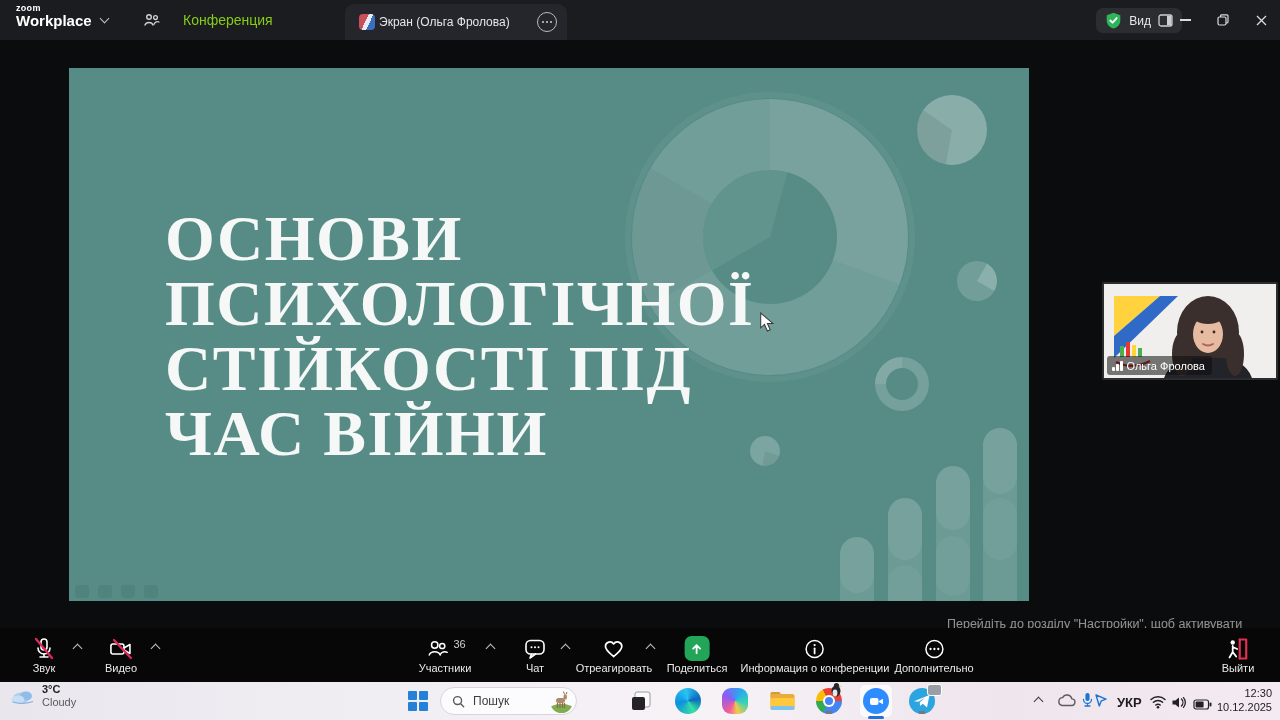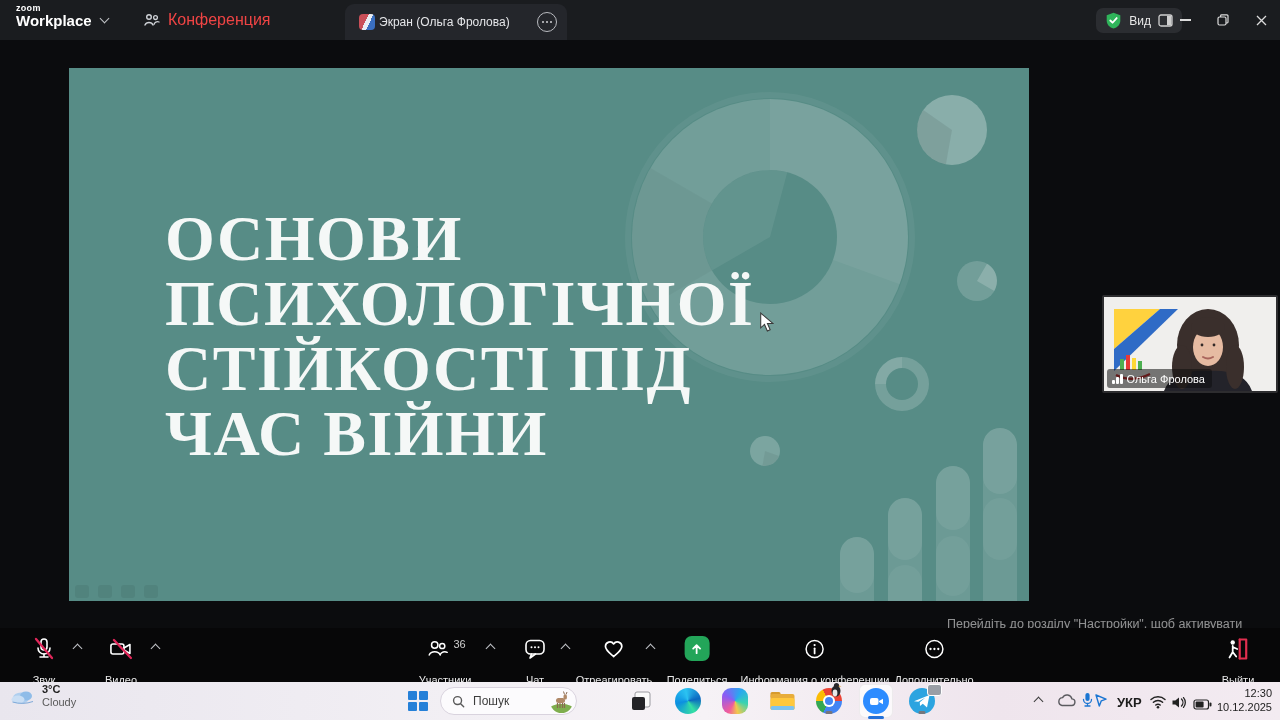--- a/index.html
+++ b/index.html
@@ -10,48 +10,48 @@
   .col{display:flex;flex-direction:column;align-items:center}
 
   
   .titlebar{left:0;top:0;width:1280px;height:40px;background:#1A1C1F;z-index:30}
   .brand{left:16px;top:4px;color:#fff;line-height:1.05}
   .brand .z{font-size:9px;font-weight:600;letter-spacing:.3px}
   .brand .w{font-size:15px;font-weight:700}
   .chev{width:7px;height:7px;border-right:1.7px solid #c2c4c8;border-bottom:1.7px solid #c2c4c8}
   .chev.down{transform:rotate(45deg)}
   .chev.up{transform:rotate(-135deg)}
-  .tab{color:#ef4444;font-size:16px;gap:8px}
+  .tab{color:#84cc16;font-size:14px;gap:23px}
   .tab-active{left:345px;top:4px;width:222px;height:36px;background:#24262B;border-radius:9px 9px 0 0;padding:0 10px 0 14px;display:flex;align-items:center;gap:4px}
   .mini-avatar{width:16px;height:16px;border-radius:4px;background:linear-gradient(115deg,#c94f58 0 42%,#e9edf3 42% 62%,#3a6fc0 62%);flex:none}
   .ellipsis-btn{width:20px;height:20px;border:1.3px solid #b9bbc0;border-radius:50%;display:flex;align-items:center;justify-content:center;gap:1.5px;margin-left:auto}
   .ellipsis-btn i{width:2.4px;height:2.4px;border-radius:50%;background:#cfd1d5}
   .view-pill{right:98px;top:8px;height:25px;background:#2B2D31;border-radius:7px;display:flex;align-items:center;gap:7px;padding:0 9px;color:#e8e8e8;font-size:12px}
   .winbtn{top:0;width:38px;height:40px;display:flex;align-items:center;justify-content:center}
 
   
   .content{left:0;top:40px;width:1280px;height:588px;background:#0B0C0E}
   .slide{left:69px;top:28px;width:960px;height:533px;background:#578C86;overflow:hidden}
   .slide-title{left:96px;top:138px;width:545px;color:#F5F8F7;font-family:"Liberation Serif",serif;font-weight:700;font-size:64px;line-height:65px;letter-spacing:1.5px}
   .presenter-tools{left:6px;top:517px;display:flex;gap:9px;opacity:.5}
   .presenter-tools i{width:14px;height:13px;border-radius:3px;background:rgba(0,0,0,.13)}
   .watermark{color:#9aa0a2;z-index:5}
   .wm1{left:947px;top:555px;font-size:20px;color:rgba(235,240,240,.30)}
   .wm2{left:947px;top:577px;font-size:12.5px;color:rgba(255,255,255,.55)}
   .wm3{left:947px;top:593px;font-size:12.5px;color:rgba(255,255,255,.55)}
-  .thumb{left:1102px;top:255px;width:176px;height:98px;background:#ec4899;border:2px solid #2D2D2F;border-radius:2px;overflow:hidden}
+  .thumb{left:1102px;top:242px;width:176px;height:98px;background:#ec4899;border:2px solid #2D2D2F;border-radius:2px;overflow:hidden}
   .name-badge{left:3px;bottom:3px;height:19px;background:rgba(15,15,15,.55);border-radius:3px;display:flex;align-items:center;gap:4px;padding:0 7px 0 5px;color:#fff;font-size:11px}
   .vubars{display:flex;align-items:flex-end;gap:1.5px}
   .vubars i{width:2.5px;background:#fff;border-radius:1px}
 
   
   .ztoolbar{left:0;top:628px;width:1280px;height:54px;background:#070708;z-index:20}
   .tbtn{position:absolute;top:7px;transform:translateX(-50%);display:flex;flex-direction:column;align-items:center;color:#E9E9E9;font-size:11px}
   .tbtn .ic{height:27px;display:flex;align-items:center;justify-content:center}
-  .tbtn .t{margin-top:12px;white-space:nowrap}
+  .tbtn .t{margin-top:0;white-space:nowrap}
   .tchev{position:absolute;top:17px}
   .share-box{width:25px;height:25px;background:#23A559;border-radius:7px;display:flex;align-items:center;justify-content:center}
   .pcount{font-size:11px;color:#cfcfcf;margin-left:3px;position:relative;top:-5px}
 
   
   .taskbar{left:0;top:682px;width:1280px;height:38px;background:linear-gradient(90deg,#E9E6EE 0%,#F2EFF4 35%,#F6F2F6 55%,#EFE5ED 78%,#F3EBF1 100%);z-index:30}
   .weather{left:10px;top:0;gap:6px}
   .weather .wt{font-size:11px;color:#1f1f1f;font-weight:700;line-height:1.3}
   .weather .wd{font-size:11px;color:#5a5a5a;font-weight:400;line-height:1.2}
   .startlogo{left:408px;top:9px;width:20px;height:20px;display:grid;grid-template-columns:9px 9px;grid-template-rows:9px 9px;gap:2px}

